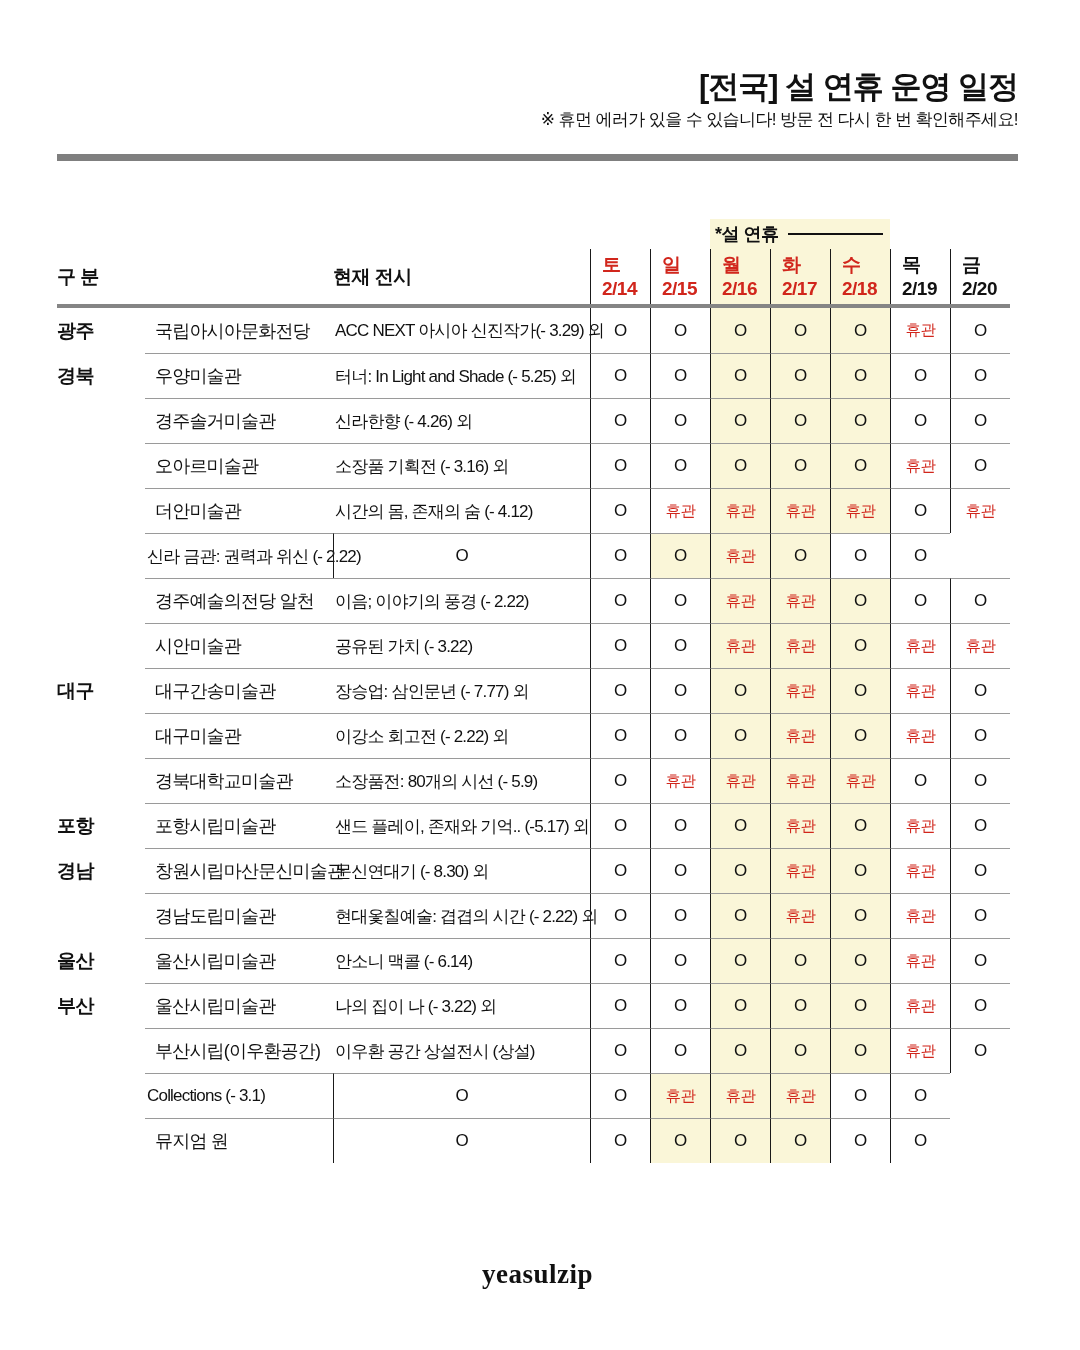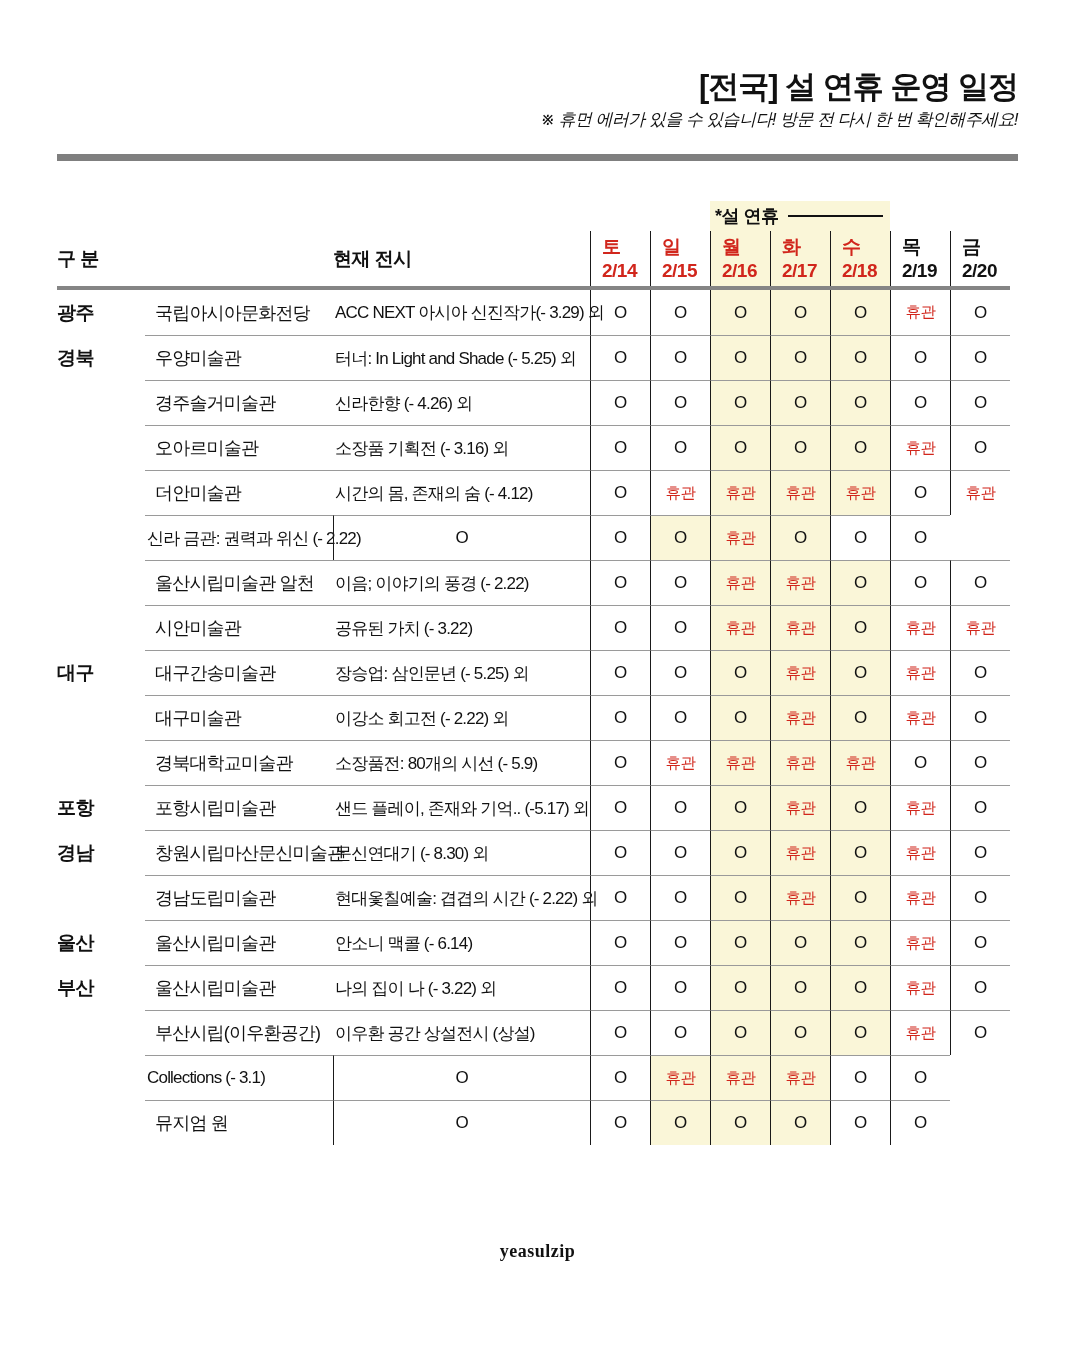--- a/index.html
+++ b/index.html
@@ -13,25 +13,25 @@
   body{
     width:1080px;height:1350px;background:#ffffff;
     font-family:"Liberation Sans","DejaVu Sans",sans-serif;
     color:var(--ink);
   }
   .page{padding:66px 62px 0 57px;}
 
   
   .hd{display:flex;justify-content:space-between;align-items:flex-end;flex-direction:column;}
   .title{font-size:31px;font-weight:700;letter-spacing:-1px;}
-  .notice{font-size:17px;font-weight:500;letter-spacing:-0.6px;padding-bottom:3px;font-style:italic;}
+  .notice{font-size:17px;font-weight:500;letter-spacing:-0.6px;padding-bottom:3px;}
   .hd-bar{height:7px;background:var(--rule);margin-top:20px;}
 
   
-  .tbl{margin-top:40px;width:953px;}
+  .tbl{margin-top:58px;width:953px;}
   .grid{display:grid;grid-template-columns:88px 188px 257px repeat(7,60px);}
 
   
   .lrow{height:30px;}
   .lband{grid-column:6/9;background:var(--hol-bg);display:flex;align-items:center;padding-left:5px;}
   .lband .ltxt{font-size:18px;font-weight:700;letter-spacing:-0.5px;white-space:nowrap;}
   .lline{flex:1;height:2px;background:#111;margin-left:9px;margin-right:7px;}
 
   
   .hrow{height:55px;}
@@ -52,21 +52,21 @@
   .c-region{font-size:19px;font-weight:700;letter-spacing:-0.5px;}
   .c-venue{font-size:18px;font-weight:400;letter-spacing:-0.8px;padding-left:10px;white-space:nowrap;overflow:visible;}
   .c-ex{font-size:17px;font-weight:500;letter-spacing:-0.8px;white-space:nowrap;overflow:visible;padding-left:2px;}
   .c-status{justify-content:center;font-size:17px;font-weight:400;}
   .c-status.closed{color:var(--red);font-size:15.5px;font-weight:400;letter-spacing:-0.5px;}
   .sep>.c-venue,.sep>.c-ex,.sep>.dcell{border-top:1px solid #9a9a9a;}
 
   
   .footer{margin-top:96px;text-align:center;
           font-family:"Liberation Serif","DejaVu Serif",serif;
-          font-size:18px;font-weight:700;letter-spacing:0.5px;}
+          font-size:27px;font-weight:700;letter-spacing:0.5px;}
 </style>
 </head>
 <body>
 
 <div class="page">
 
   <div class="hd">
     <div class="title">[전국] 설 연휴 운영 일정</div>
     <div class="notice">※ 휴먼 에러가 있을 수 있습니다! 방문 전 다시 한 번 확인해주세요!</div>
   </div>
@@ -188,21 +188,21 @@
           <div class="dcell c-status">O</div>
           <div class="dcell c-status">O</div>
           <div class="dcell c-status hol">O</div>
           <div class="dcell c-status hol closed">휴관</div>
           <div class="dcell c-status hol">O</div>
           <div class="dcell c-status">O</div>
           <div class="dcell c-status">O</div>
         </div>
         <div class="grid trow sep">
           <div class="c-region"></div>
-          <div class="c-venue">울산시립미술관 알천</div>
+          <div class="c-venue">경주예술의전당 알천</div>
           <div class="c-ex">이음; 이야기의 풍경 (- 2.22)</div>
           <div class="dcell c-status">O</div>
           <div class="dcell c-status">O</div>
           <div class="dcell c-status hol closed">휴관</div>
           <div class="dcell c-status hol closed">휴관</div>
           <div class="dcell c-status hol">O</div>
           <div class="dcell c-status">O</div>
           <div class="dcell c-status">O</div>
         </div>
         <div class="grid trow sep">
@@ -213,21 +213,21 @@
           <div class="dcell c-status">O</div>
           <div class="dcell c-status hol closed">휴관</div>
           <div class="dcell c-status hol closed">휴관</div>
           <div class="dcell c-status hol">O</div>
           <div class="dcell c-status closed">휴관</div>
           <div class="dcell c-status closed">휴관</div>
         </div>
         <div class="grid trow sep">
           <div class="c-region">대구</div>
           <div class="c-venue">대구간송미술관</div>
-          <div class="c-ex">장승업: 삼인문년 (- 5.25) 외</div>
+          <div class="c-ex">장승업: 삼인문년 (- 7.77) 외</div>
           <div class="dcell c-status">O</div>
           <div class="dcell c-status">O</div>
           <div class="dcell c-status hol">O</div>
           <div class="dcell c-status hol closed">휴관</div>
           <div class="dcell c-status hol">O</div>
           <div class="dcell c-status closed">휴관</div>
           <div class="dcell c-status">O</div>
         </div>
         <div class="grid trow sep">
           <div class="c-region"></div>

